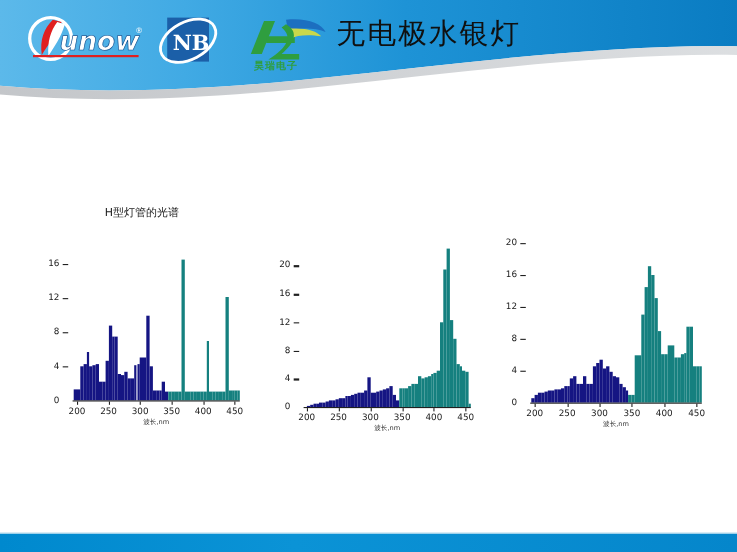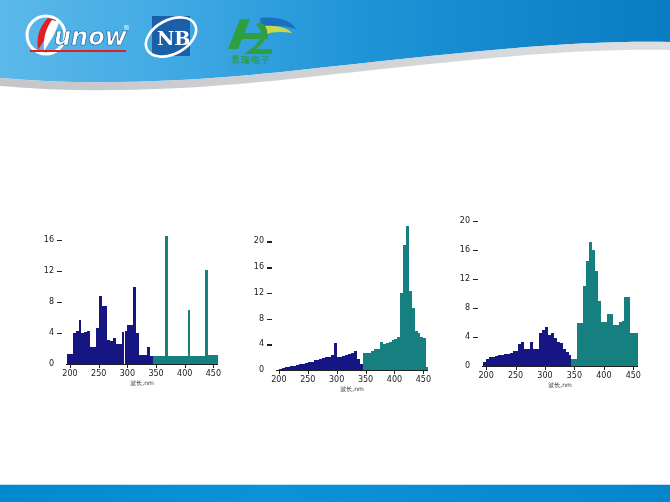--- a/index.html
+++ b/index.html
@@ -103,23 +103,25 @@
 
     <svg class="logo logo3" viewBox="0 0 78 52">
       <path d="M6,36 L18,6 L28,6 L16,36 Z" fill="#2f9e3f"></path>
       <path d="M20,20 L46,20 L46,26 L20,26 Z" fill="#2f9e3f"></path>
       <path d="M38,5 C56,3 70,8 74,16 C62,12 50,12 40,16 Z" fill="#1c6fc0"></path>
       <path d="M42,13 C56,12 66,15 70,20 C58,18 48,19 42,22 Z" fill="#c9d84a"></path>
       <path d="M38,9 C50,16 46,26 34,36 L50,36 L50,41 L22,41 C40,30 44,20 34,12 Z" fill="#2f9e3f"></path>
       <text x="9" y="50" font-family="DejaVu Sans, sans-serif" font-size="9" font-weight="bold" fill="#2f9e3f" letter-spacing="1">昊瑞电子</text>
     </svg>
 
+    <div class="title-text">无电极水银灯</div>
   </div>
 
   <div class="chart" id="chart-h" style="left:24px;top:186px;width:210px;height:215px;">
+    <div class="chart-title">H型灯管的光谱</div>
   <div class="plot" style="left: 42px; top: 38px; width: 152px; height: 140px;">
         <div class="bar" style="left: 1.14717px; width: 2.86792px; height: 10.1111px; background: rgb(21, 21, 131);"></div>
         <div class="bar" style="left: 4.01509px; width: 2.86792px; height: 10.1111px; background: rgb(21, 21, 131);"></div>
         <div class="bar" style="left: 6.88302px; width: 2.86792px; height: 31.1111px; background: rgb(21, 21, 131);"></div>
         <div class="bar" style="left: 9.75094px; width: 2.86792px; height: 33.4444px; background: rgb(21, 21, 131);"></div>
         <div class="bar" style="left: 12.6189px; width: 2.86792px; height: 43.5556px; background: rgb(21, 21, 131);"></div>
         <div class="bar" style="left: 15.4868px; width: 2.86792px; height: 31.1111px; background: rgb(21, 21, 131);"></div>
         <div class="bar" style="left: 18.3547px; width: 2.86792px; height: 31.8889px; background: rgb(21, 21, 131);"></div>
         <div class="bar" style="left: 21.2226px; width: 2.86792px; height: 32.6667px; background: rgb(21, 21, 131);"></div>
         <div class="bar" style="left: 24.0906px; width: 2.86792px; height: 17.1111px; background: rgb(21, 21, 131);"></div>

